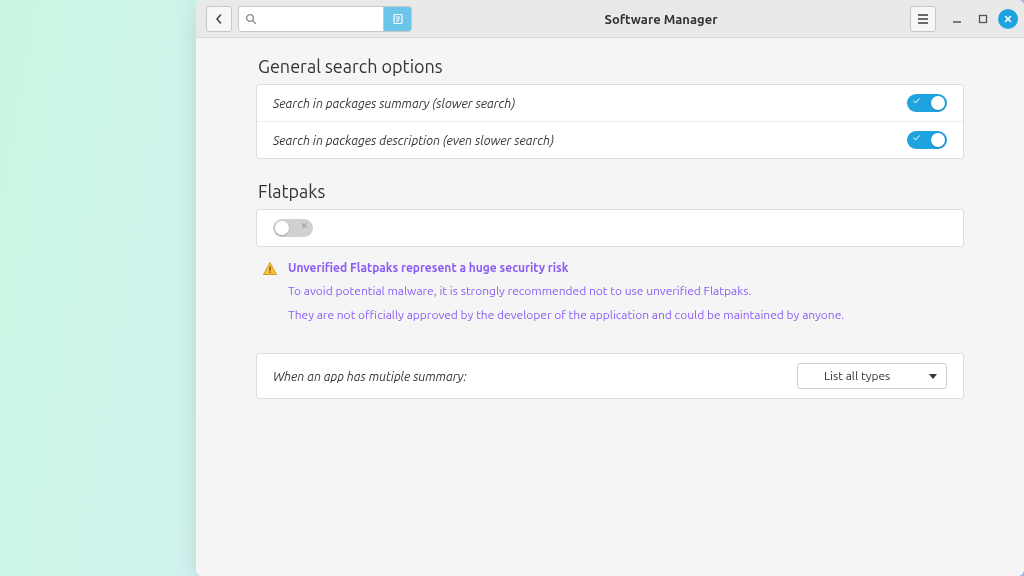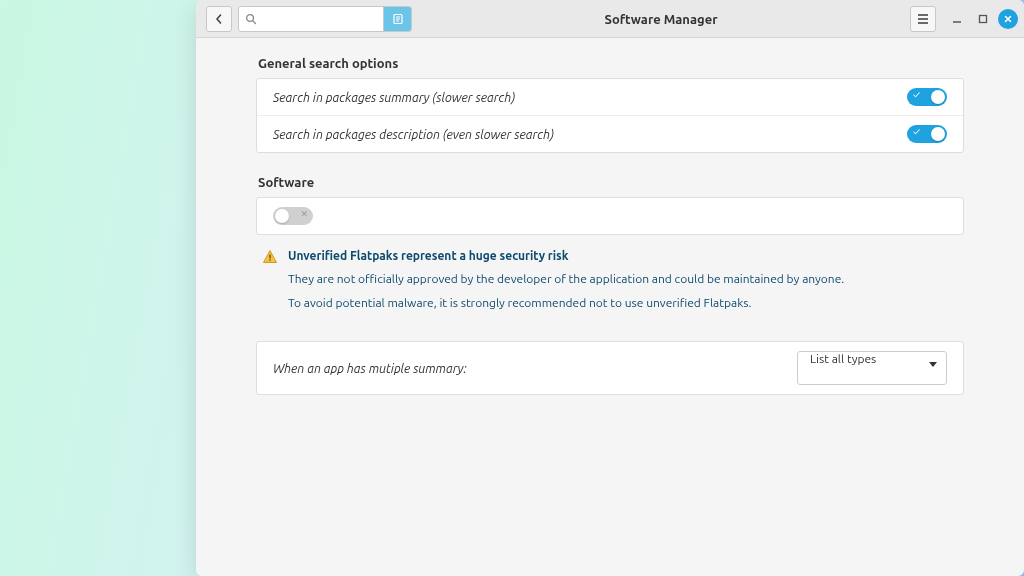--- a/index.html
+++ b/index.html
@@ -80,22 +80,22 @@
   display:flex;align-items:center;justify-content:center;
 }
 .content {
   flex:1;
   padding: 18px 60px 20px 60px;
   overflow-y:auto;
   font-size:12.5px;
   color:#333;
 }
 .section-title {
-  font-weight:700;
-  font-size:13px;
+  font-weight:400;
+  font-size:18px;
   margin: 0 0 8px 2px;
 }
 .card {
   background:#fff;
   border:1px solid #ddd;
   border-radius:3px;
   margin-bottom: 22px;
 }
 .row {
   display:flex; align-items:center;
@@ -134,33 +134,33 @@
 .warn-block {
   display:flex; gap:10px;
   padding: 4px 6px 0 6px;
   margin-top:-14px;
   margin-bottom:22px;
 }
 .warn-icon {
   width:16px;height:16px; flex-shrink:0;
   margin-top:2px;
 }
-.warn-text { font-size:12px; color:#0c4a6e; line-height:1.55;}
+.warn-text { font-size:12px; color:#8b5cf6; line-height:1.55;}
 .warn-text .bold { font-weight:700; display:block; margin-bottom:4px;}
 .warn-text p { margin-bottom:6px; }
 .select-row { justify-content:space-between; }
 .select {
   border:1px solid #ccc;
   border-radius:3px;
   background:#fff;
-  height:34px;
+  height:26px;
   min-width:150px;
-  padding:0 26px 0 12px;
+  padding:0 26px 0 26px;
   font-size:12px;
-  display:flex; align-items:flex-start;
+  display:flex; align-items:center;
   position:relative;
   cursor:pointer;
 }
 .select::after{
   content:"";
   position:absolute; right:9px; top:10px;
   border-left:4px solid transparent;
   border-right:4px solid transparent;
   border-top:5px solid #333;
 }
@@ -237,41 +237,41 @@
           </div>
       </div>
       <div class="row">
         <div class="row-label">Search in packages description (even slower search)</div>
         <div class="toggle on">
             <div class="knob"></div>
           </div>
       </div>
     </div>
 
-    <div class="section-title">Software</div>
+    <div class="section-title">Flatpaks</div>
     <div class="card">
       <div class="row">
         <div class="toggle off">
             <div class="knob"></div>
           </div>
       </div>
     </div>
 
     <div class="warn-block">
       <span class="warn-icon">
         <svg width="16" height="16" viewBox="0 0 16 16">
             <path d="M8 1.5 L14.5 13.5 L1.5 13.5 Z" fill="#f6c243" stroke="#c98a00" stroke-width="0.8"></path>
             <rect x="7.3" y="5.5" width="1.4" height="4" fill="#7a4a00"></rect>
             <rect x="7.3" y="10.4" width="1.4" height="1.4" fill="#7a4a00"></rect>
           </svg>
       </span>
       <div class="warn-text">
         <span class="bold">Unverified Flatpaks represent a huge security risk</span>
+        <p>To avoid potential malware, it is strongly recommended not to use unverified Flatpaks.</p>
         <p>They are not officially approved by the developer of the application and could be maintained by anyone.</p>
-        <p>To avoid potential malware, it is strongly recommended not to use unverified Flatpaks.</p>
       </div>
     </div>
 
     <div class="card">
       <div class="row select-row">
         <div class="row-label">When an app has mutiple summary:</div>
         <div class="select">
           <span>List all types</span>
         </div>
       </div>

